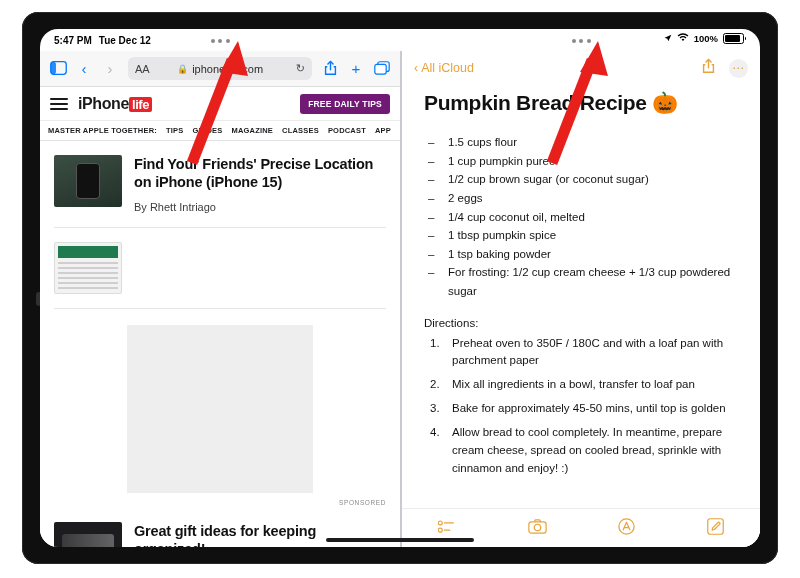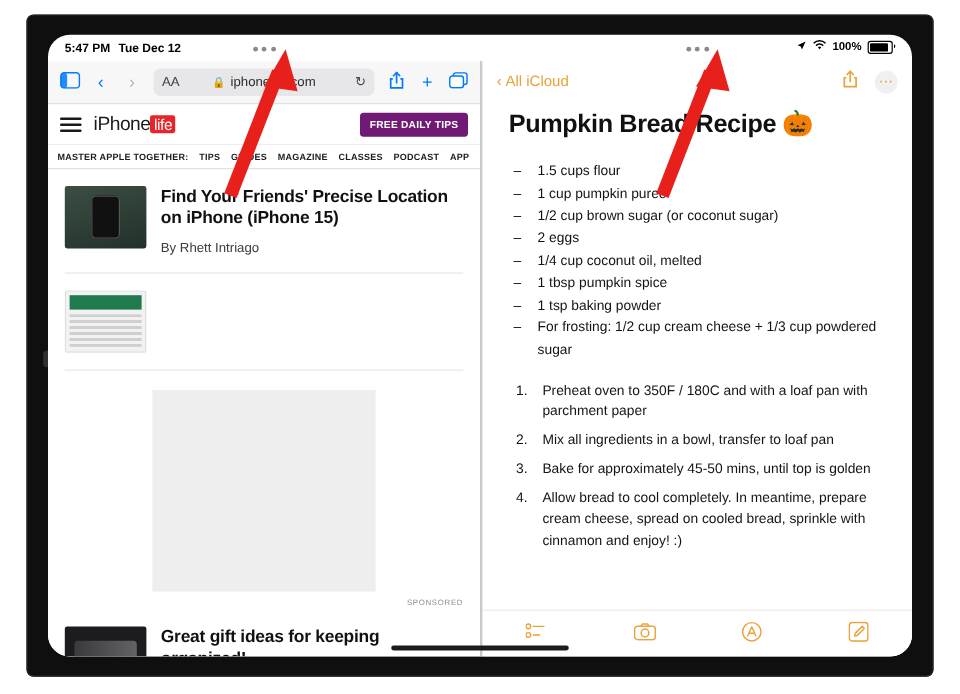--- a/index.html
+++ b/index.html
@@ -20,21 +20,21 @@
   }
 
   
   .ipad-frame {
     position: absolute;
     left: 22px;
     top: 12px;
     width: 756px;
     height: 552px;
     background: #0f0f10;
-    border-radius: 6px;
+    border-radius: 16px;
     box-shadow: 0 0 0 1px #2a2a2c inset;
   }
   .ipad-screen {
     position: absolute;
     left: 18px;
     top: 17px;
     width: 720px;
     height: 518px;
     background: #ffffff;
     border-radius: 18px;
@@ -189,21 +189,21 @@
     align-items: center;
     padding: 0 10px;
     gap: 10px;
     border-bottom: 1px solid #ececee;
     box-sizing: border-box;
   }
   .hamburger { display: flex; flex-direction: column; gap: 3px; width: 18px; }
   .hamburger i { display: block; height: 2px; background: #1a1a1a; border-radius: 1px; }
   .brand {
     font-size: 16px;
-    font-weight: normal;
+    font-weight: bold;
     color: #1a1a1a;
     letter-spacing: -0.4px;
   }
   .brand .life {
     background: #e8232a;
     color: #fff;
     padding: 0 3px;
     border-radius: 2px;
     font-size: 13px;
   }
@@ -587,20 +587,21 @@
             <li>
                 <span class="mk">–</span>
                 <span>1 tsp baking powder</span>
               </li>
             <li>
                 <span class="mk">–</span>
                 <span>For frosting: 1/2 cup cream cheese + 1/3 cup powdered sugar</span>
               </li>
           </ul>
 
+          <div class="note-section-label" style="margin-bottom:6px;">Directions:</div>
           <ul class="num-list">
             <li>
                 <span class="mk">1.</span>
                 <span class="txt">Preheat oven to 350F / 180C and with a loaf pan with parchment paper</span>
               </li>
             <li>
                 <span class="mk">2.</span>
                 <span class="txt">Mix all ingredients in a bowl, transfer to loaf pan</span>
               </li>
             <li>

